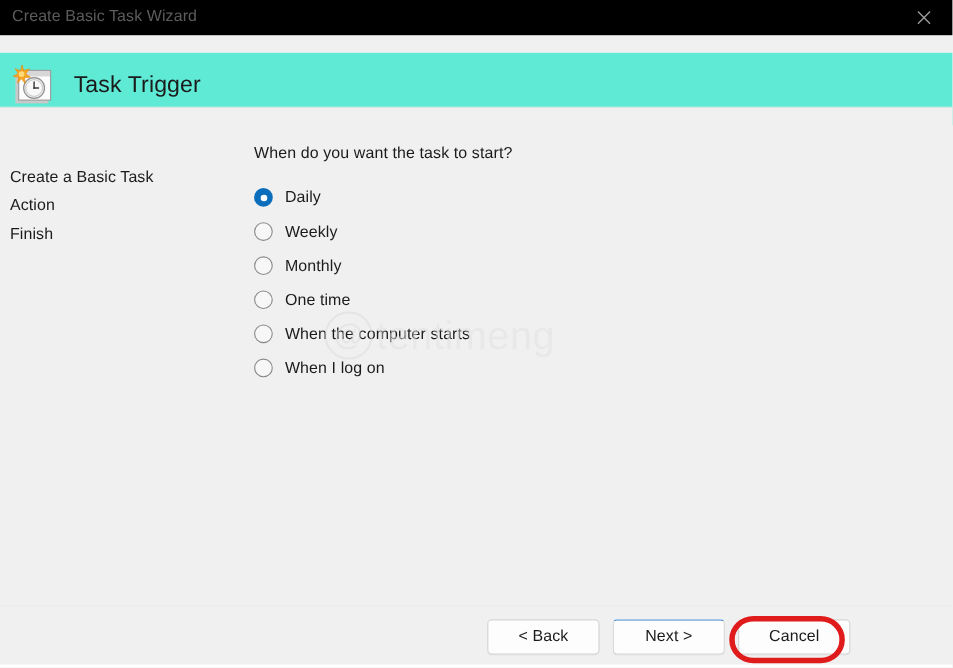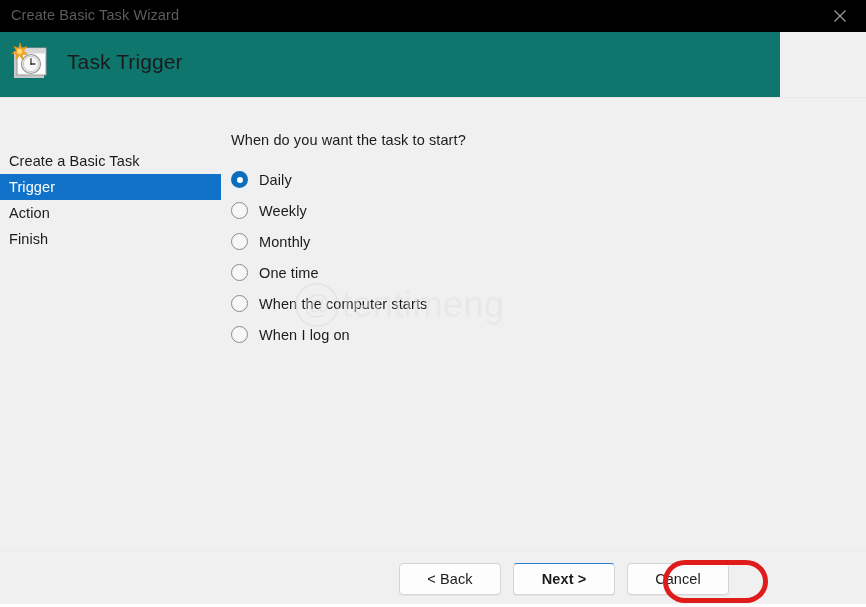--- a/index.html
+++ b/index.html
@@ -52,24 +52,24 @@
     border: none;
     padding: 0;
     cursor: default;
   }
   .close-button svg { display: block; }
 
   
   .header {
     position: absolute;
     left: 0;
-    top: 32px;
-    width: 780px;
+    top: 48px;
+    width: 866px;
     height: 66px;
-    background: #0f766e;
+    background: #5eead4;
   }
   .header-icon {
     position: absolute;
     left: 8px;
     top: 8px;
     width: 44px;
     height: 44px;
   }
   .header-title {
     position: absolute;
@@ -215,20 +215,21 @@
   }
 
   
   .footer {
     position: absolute;
     left: 0;
     top: 550px;
     width: 742px;
     height: 57px;
     background: #f0f0f0;
+    padding-left: 44px;
   }
   .footer-rule {
     position: absolute;
     left: 0;
     top: 0;
     width: 866px;
     height: 1px;
     background: #eaeaea;
   }
   .footer-buttons {
@@ -251,21 +252,20 @@
     letter-spacing: 0.1px;
     display: flex;
     align-items: center;
     justify-content: center;
     cursor: default;
     box-sizing: border-box;
     box-shadow: 0 1px 0.5px rgba(0,0,0,0.045);
   }
   .btn.default {
     border-top: 1.6px solid #2f7fd1;
-    font-weight: bold;
   }
   .annot-ellipse {
     position: absolute;
     left: 663px;
     top: 560px;
     width: 105px;
     height: 43px;
     border: 5px solid #e01b1b;
     border-radius: 22px / 21px;
     box-sizing: border-box;
@@ -320,23 +320,20 @@
     <div class="header-title">Task Trigger</div>
   </div>
   <div class="header-rule"></div>
 
   <div class="body-area">
 
     <nav class="nav">
       <div class="nav-item">
         <span>Create a Basic Task</span>
       </div>
-      <div class="nav-item selected">
-        <span>Trigger</span>
-      </div>
       <div class="nav-item">
         <span>Action</span>
       </div>
       <div class="nav-item">
         <span>Finish</span>
       </div>
     </nav>
 
     <section class="panel">
       <div class="panel-question">When do you want the task to start?</div>

